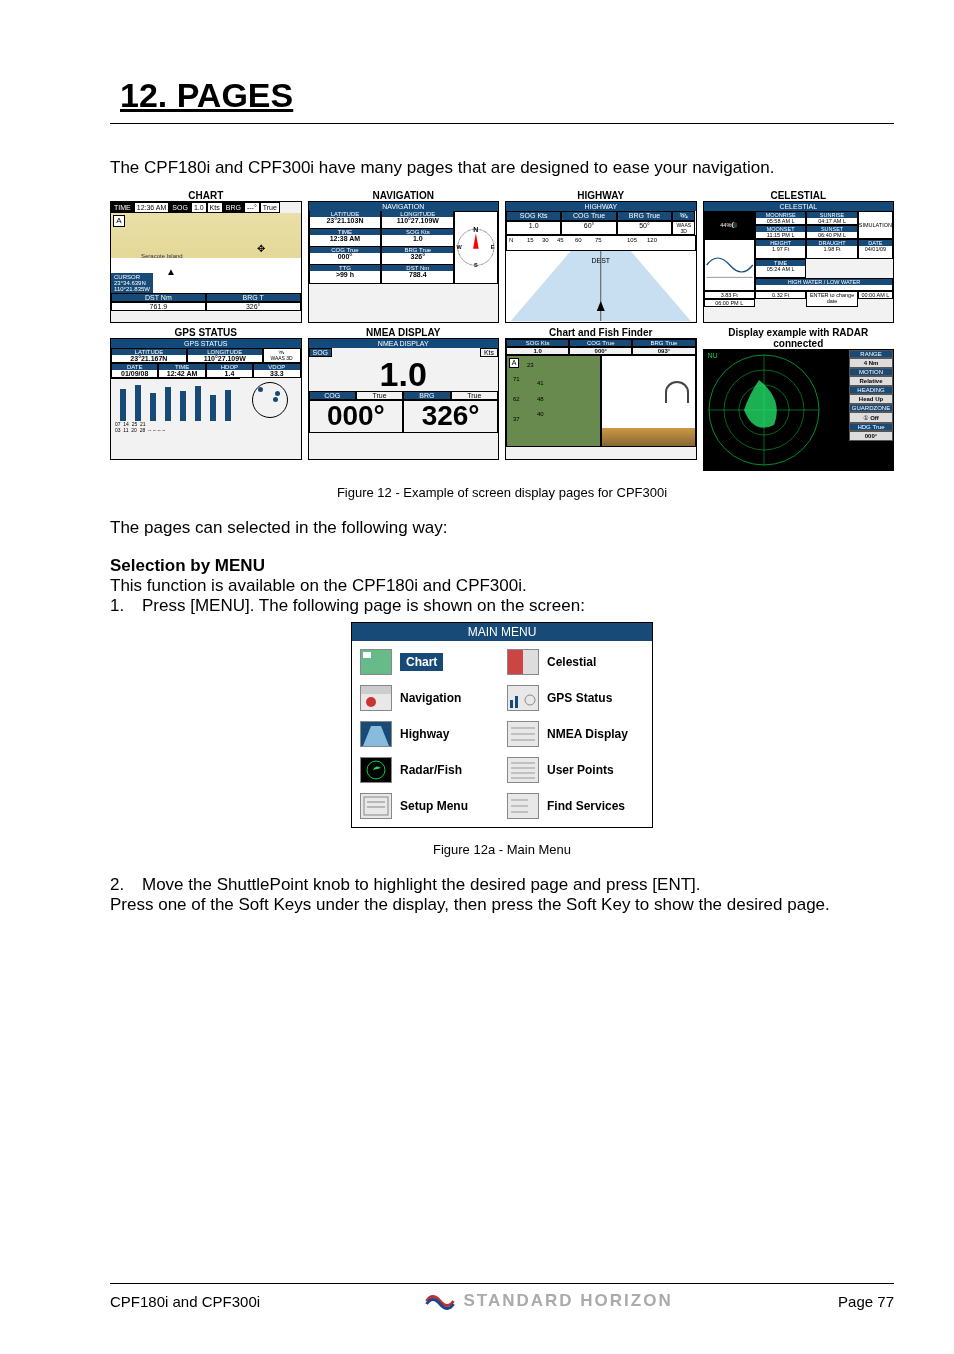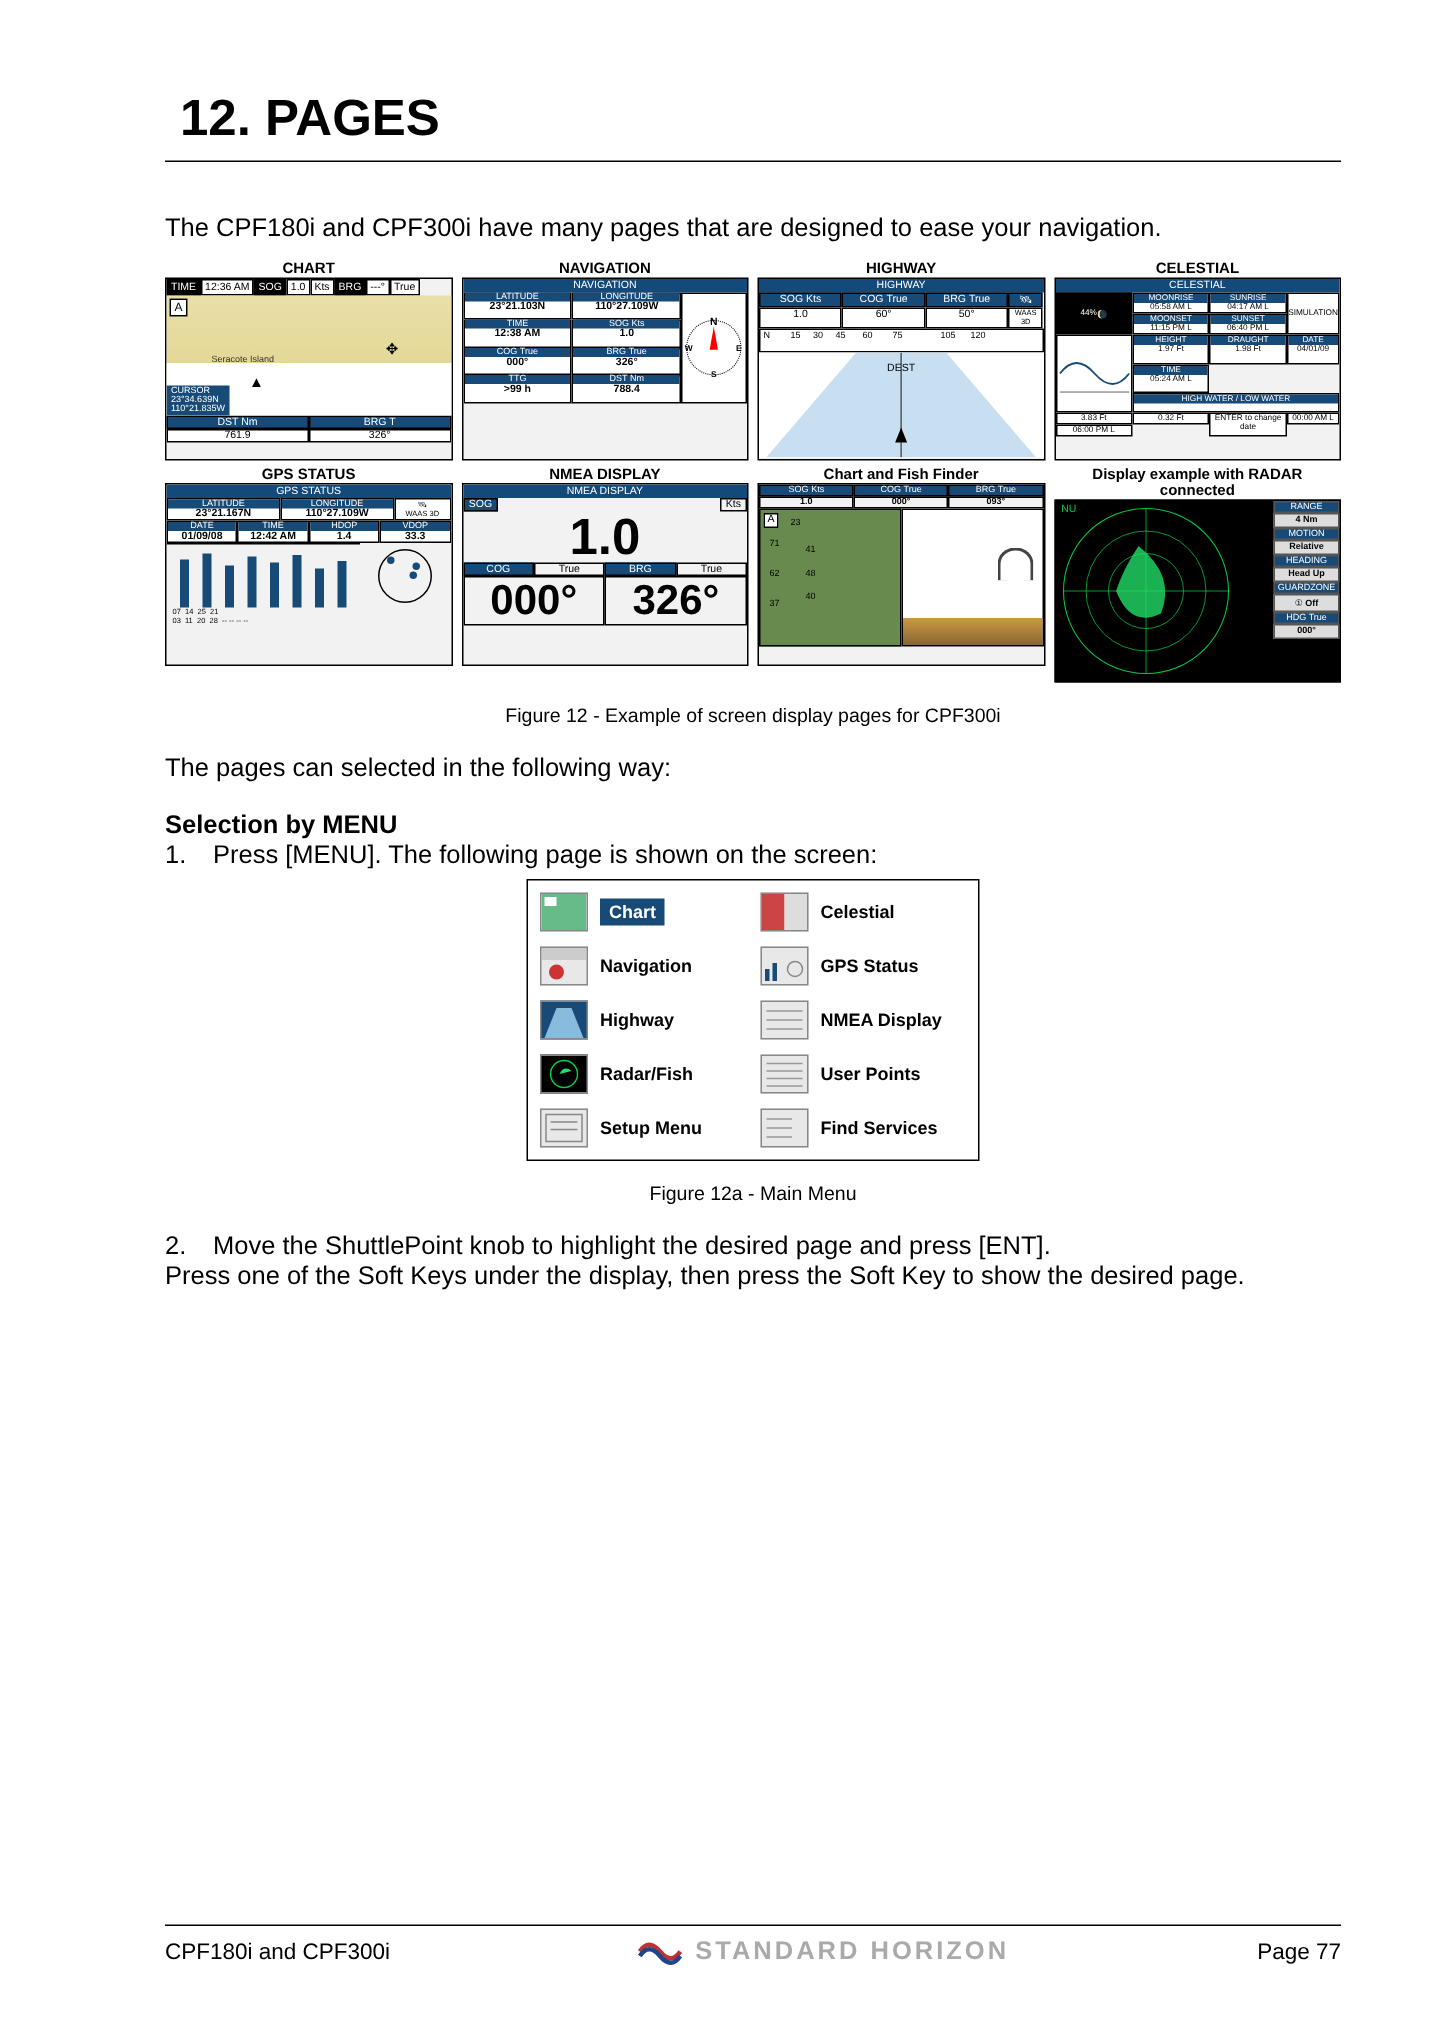--- a/index.html
+++ b/index.html
@@ -15,21 +15,22 @@
   }
   .page {
     padding: 60px 60px 40px 110px;
     box-sizing: border-box;
     height: 100%;
     position: relative;
   }
   .chapter-title {
     font-size: 34px;
     font-weight: bold;
-    margin: 0 0 8px 10px;
+    margin: 16px 0 8px 10px;
+    text-decoration: underline;
   }
   .hr {
     border: none;
     border-top: 1.5px solid #000;
     margin: 0 0 34px 0;
   }
   .intro {
     font-size: 17px;
     margin: 0 0 12px 0;
   }
@@ -440,29 +441,31 @@
       </div>
     </div>
 
   </div>
 
   <div class="caption">Figure 12 - Example of screen display pages for CPF300i</div>
 
   <p class="body-text">The pages can selected in the following way:</p>
 
   <p class="section-label">Selection by MENU</p>
+  <p class="body-text" style="margin-bottom:0;">This function is available on the CPF180i and CPF300i.</p>
   <div class="list">
     <div class="list-item">
       <div class="num">1.</div>
       <div><span>Press </span><span class="bold">[MENU]</span><span>. The following page is shown on the screen:</span></div>
     </div>
   </div>
 
   <div class="menu-wrap">
     <div class="menu-box">
+      <div class="menu-title">MAIN MENU</div>
       <div class="menu-grid">
         <div class="menu-item sel">
           <div class="menu-icon"><svg viewBox="0 0 30 24">
                 <rect width="30" height="24" fill="#6b8"></rect>
                 <rect x="2" y="2" width="8" height="6" fill="#fff"></rect>
               </svg></div>
           <span class="txt">Chart</span>
         </div>
         <div class="menu-item">
           <div class="menu-icon"><svg viewBox="0 0 30 24">

